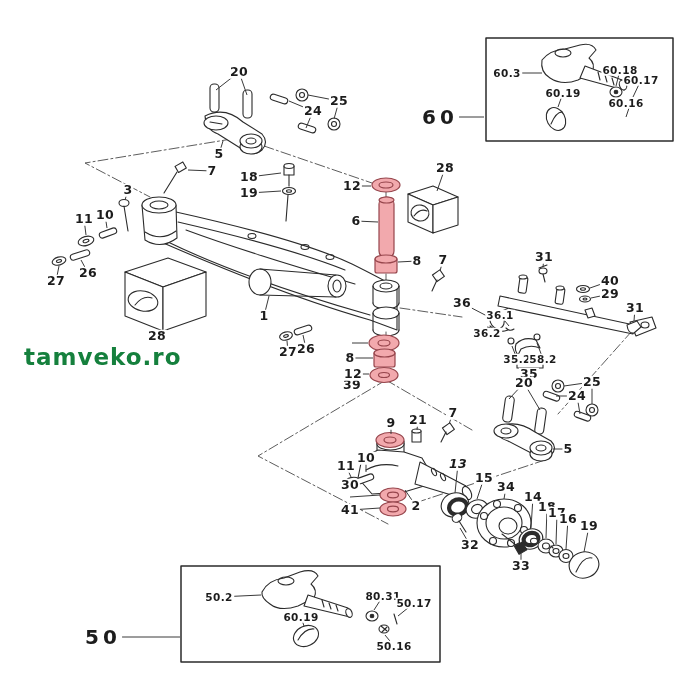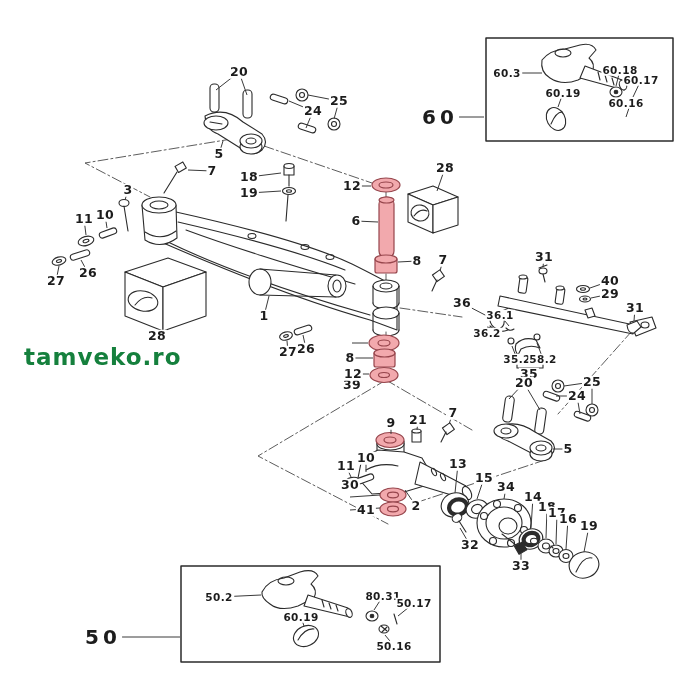--- a/index.html
+++ b/index.html
@@ -474,23 +474,23 @@
       <div class="plabel" style="left: 524px; top: 383px;">20</div>
       <div class="plabel" style="left: 592px; top: 382px;">25</div>
       <div class="plabel" style="left: 577px; top: 396px;">24</div>
       <div class="plabel" style="left: 568px; top: 449px;">5</div>
       <div class="plabel" style="left: 391px; top: 423px;">9</div>
       <div class="plabel" style="left: 418px; top: 420px;">21</div>
       <div class="plabel" style="left: 453px; top: 413px;">7</div>
       <div class="plabel" style="left: 346px; top: 466px;">11</div>
       <div class="plabel" style="left: 366px; top: 458px;">10</div>
       <div class="plabel" style="left: 350px; top: 485px;">30</div>
-      <div class="plabel" style="left: 350px; top: 510px; margin-left: 16px;">41</div>
+      <div class="plabel" style="left: 350px; top: 510px;">41</div>
       <div class="plabel" style="left: 416px; top: 506px;">2</div>
-      <div class="plabel" style="left: 458px; top: 464px;">13</div>
+      <div class="plabel" style="left: 458px; top: 464px; font-style: italic;">13</div>
       <div class="plabel" style="left: 484px; top: 478px;">15</div>
       <div class="plabel" style="left: 506px; top: 487px;">34</div>
       <div class="plabel" style="left: 533px; top: 497px;">14</div>
       <div class="plabel" style="left: 547px; top: 507px;">18</div>
       <div class="plabel" style="left: 557px; top: 513px;">17</div>
       <div class="plabel" style="left: 568px; top: 519px;">16</div>
       <div class="plabel" style="left: 589px; top: 526px;">19</div>
       <div class="plabel" style="left: 470px; top: 545px;">32</div>
       <div class="plabel" style="left: 521px; top: 566px;">33</div>
       <div class="plabel callout" style="left: 440px; top: 117px;">60</div>

